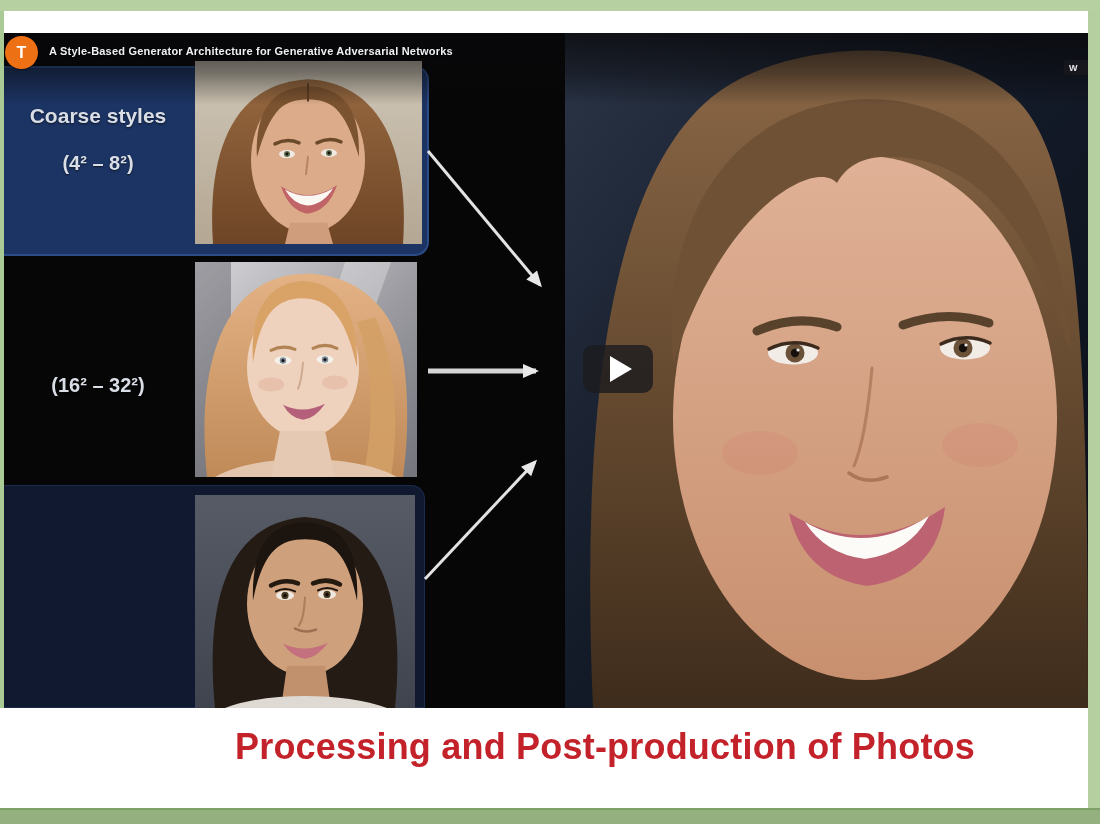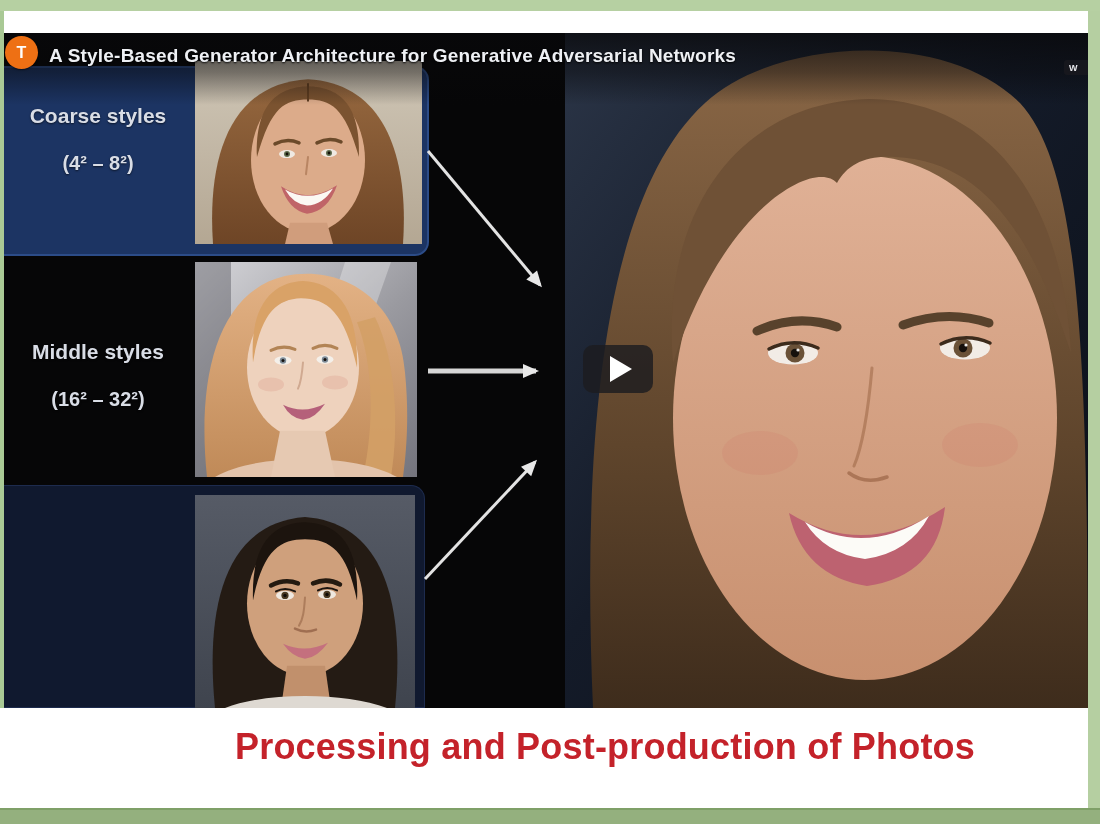--- a/index.html
+++ b/index.html
@@ -13,21 +13,21 @@
   .green-right{position:absolute;left:1088px;top:11px;width:12px;height:797px;background:#b5cfa1;}
 
   
   .video{position:absolute;left:4px;top:33px;width:1084px;height:675px;background:#060607;overflow:hidden;}
 
   .big-face{position:absolute;left:561px;top:0;width:523px;height:675px;}
   .big-face svg{display:block;width:100%;height:100%;}
 
   .title-grad{position:absolute;left:0;top:0;width:1084px;height:72px;background:linear-gradient(180deg,rgba(8,8,10,.78) 0%,rgba(8,8,10,.45) 55%,rgba(8,8,10,0) 100%);pointer-events:none;}
   .avatar{position:absolute;left:1px;top:3px;width:33px;height:33px;border-radius:50%;background:#ee7014;color:#fff;font-weight:700;font-size:16px;display:flex;align-items:center;justify-content:center;box-shadow:0 1px 2px rgba(0,0,0,.5);}
-  .video-title{position:absolute;left:45px;top:12px;width:760px;color:#eef0f4;font-size:19px;font-weight:700;letter-spacing:.2px;text-shadow:0 1px 2px rgba(0,0,0,.9);white-space:nowrap;}
+  .video-title{position:absolute;left:45px;top:12px;width:760px;color:#eef0f4;font-size:11px;font-weight:700;letter-spacing:.2px;text-shadow:0 1px 2px rgba(0,0,0,.9);white-space:nowrap;}
   .watch-later{position:absolute;right:0;top:27px;width:24px;height:15px;background:rgba(25,25,30,.85);border-radius:3px 0 0 3px;color:#e8e8ec;font-size:9px;font-weight:700;display:flex;align-items:center;padding-left:5px;box-sizing:border-box;overflow:hidden;}
 
   .panel{position:absolute;box-sizing:border-box;}
   .panel-coarse{left:0;top:33px;width:425px;height:190px;background:#1c3463;border:2px solid #2c4c88;border-left:none;border-radius:0 14px 14px 0;}
   .panel-fine{left:0;top:452px;width:421px;height:223px;background:#10192f;border:1px solid #1d2b4e;border-left:none;border-radius:0 14px 0 0;}
 
   .style-label{position:absolute;left:0;width:188px;display:flex;flex-direction:column;align-items:center;justify-content:center;color:#d9dde6;font-weight:700;text-shadow:0 1px 2px rgba(0,0,0,.6);}
   .style-label .l1{font-size:21px;line-height:28px;}
   .style-label .l2{font-size:20px;line-height:26px;margin-top:20px;}
   .label-coarse{top:66px;height:80px;justify-content:center;}
@@ -170,21 +170,20 @@
           <circle cx="130" cy="97" r="1.5" fill="#14100d"></circle>
         <path d="M 108,100 C 107,112 106,120 103,126" stroke="rgba(170,120,90,.45)" stroke-width="2" fill="none" stroke-linecap="round"></path>
         <ellipse cx="76" cy="122" rx="13" ry="7" fill="rgba(215,130,120,.22)"></ellipse>
         <ellipse cx="140" cy="120" rx="13" ry="7" fill="rgba(215,130,120,.22)"></ellipse>
         <path d="M 88,142 Q 108,152 130,141 Q 120,156 108,157 Q 95,155 88,142 Z" fill="#b5607a"></path>
         <path d="M 20,214 C 60,190 160,190 202,214 Z" fill="#e3c4ac"></path>
         <path d="M 85,168 L 130,168 L 140,214 L 76,214 Z" fill="#e6c9b2"></path>
       </svg>
     </div>
     <div class="style-label label-middle">
-      <span class="l1">Middle styles</span>
       <span class="l2">(16² – 32²)</span>
     </div>
 
     <div class="panel panel-fine"></div>
     <div class="face-img face3">
       <svg viewBox="0 0 220 212" preserveAspectRatio="none">
         <defs>
           <linearGradient id="bg3" x1="0" y1="0" x2="0" y2="1">
               <stop offset="0" stop-color="#565b66"></stop>
               <stop offset="1" stop-color="#3f444e"></stop>

